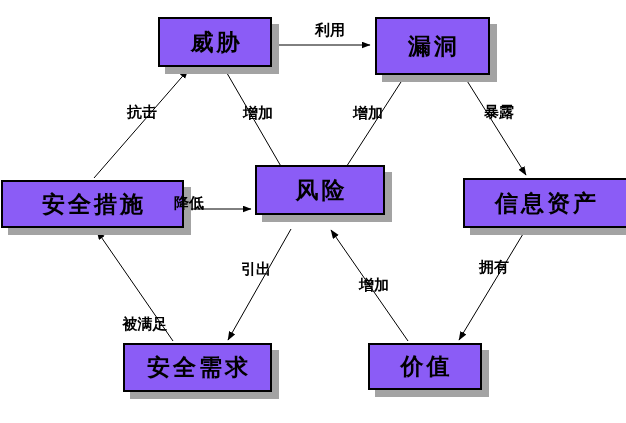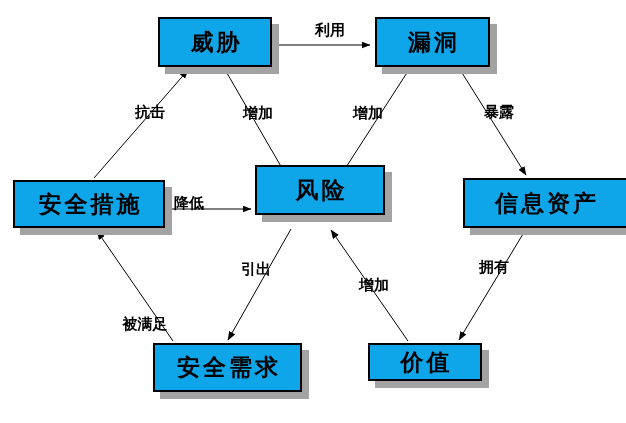--- a/index.html
+++ b/index.html
@@ -18,52 +18,52 @@
   .edge-layer {
     position: absolute;
     left: 0;
     top: 0;
     width: 626px;
     height: 423px;
   }
   .node {
     position: absolute;
     box-sizing: border-box;
-    background: #0ea5e9;
+    background: #8b5cf6;
     border: 2px solid #000000;
     box-shadow: 7px 7px 0 0 #a3a3a3;
     display: flex;
     align-items: center;
     justify-content: center;
     font-size: 23px;
     font-weight: bold;
     color: #000000;
     letter-spacing: 3px;
     text-indent: 3px;
     white-space: nowrap;
   }
   .node-threat                { left: 158px; top: 17px;  width: 114px; height: 50px; }
-  .node-vulnerability         { left: 375px; top: 17px;  width: 115px; height: 50px; }
-  .node-security-measure      { left: 13px;  top: 180px; width: 152px; height: 48px; }
+  .node-vulnerability         { left: 375px; top: 17px;  width: 115px; height: 58px; }
+  .node-security-measure      { left: 1px;  top: 180px; width: 183px; height: 48px; }
   .node-risk                  { left: 255px; top: 165px; width: 130px; height: 50px; }
   .node-info-asset            { left: 463px; top: 178px; width: 165px; height: 50px; }
-  .node-security-requirement  { left: 123px; top: 343px; width: 149px; height: 49px; margin-left: 30px; }
-  .node-value                 { left: 368px; top: 343px; width: 114px; height: 38px; }
+  .node-security-requirement  { left: 123px; top: 343px; width: 149px; height: 49px; }
+  .node-value                 { left: 368px; top: 343px; width: 114px; height: 47px; }
 
   .edge-label {
     position: absolute;
     transform: translate(-50%, -50%);
     font-size: 15px;
     font-weight: bold;
     color: #000000;
     white-space: nowrap;
     line-height: 1;
   }
   .lbl-exploit             { left: 330px; top: 29px;  }
-  .lbl-resist              { left: 150px; top: 111px; }
+  .lbl-resist              { left: 142px; top: 111px; }
   .lbl-increase-threat     { left: 258px; top: 112px; }
   .lbl-increase-vuln       { left: 368px; top: 112px; }
   .lbl-expose              { left: 499px; top: 111px; text-align: center; }
   .lbl-reduce              { left: 189px; top: 202px; }
   .lbl-satisfied-by        { left: 145px; top: 284px; margin-top: 39px; }
   .lbl-derive              { left: 256px; top: 268px; }
   .lbl-increase-value      { left: 374px; top: 284px; }
   .lbl-possess             { left: 494px; top: 266px; }
 </style>
 </head>

